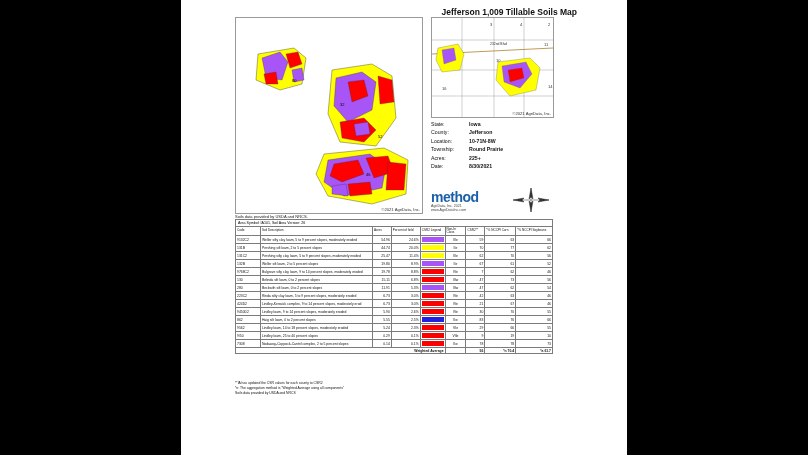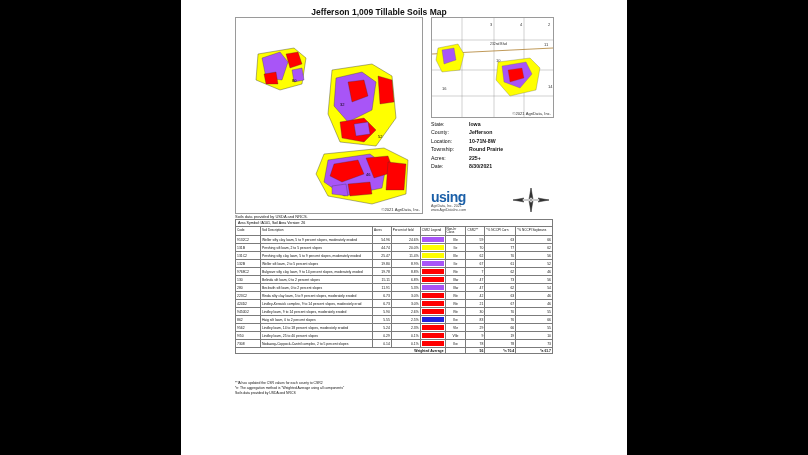--- a/index.html
+++ b/index.html
@@ -1,18 +1,18 @@
 <!DOCTYPE html>
 <html><head>
 <meta charset="utf-8">
 <style>
   html,body{margin:0;padding:0;background:#000;}
   body{width:808px;height:455px;overflow:hidden;font-family:"Liberation Sans",sans-serif;}
   #page{position:absolute;left:181px;top:0;width:446px;height:455px;background:#fff;}
-  .title{position:absolute;left:0;top:7px;width:396px;text-align:center;font-size:8.5px;font-weight:bold;color:#111;}
+  .title{position:absolute;left:0;top:7px;width:396px;text-align:right;font-size:8.5px;font-weight:bold;color:#111;}
   
   .mainmap{position:absolute;left:54px;top:17px;width:186px;height:195px;border:1px solid #9a9a9a;background:#fff;overflow:hidden;}
   .minimap{position:absolute;left:250px;top:17px;width:121px;height:99px;border:1px solid #9a9a9a;background:#fff;overflow:hidden;}
   .credit{position:absolute;font-size:4.2px;color:#333;}
   .soilnote{position:absolute;left:54px;top:214px;font-size:4px;color:#222;}
   
   .info{position:absolute;left:250px;top:120px;width:121px;font-size:5.2px;color:#111;}
   .info div{display:flex;line-height:8.4px;height:8.4px;}
   .info .k{width:38px;color:#111;}
   .info .v{font-weight:bold;}
@@ -132,21 +132,21 @@
         <span class="k">Acres:</span>
         <span class="v">225+</span>
       </div>
     <div>
         <span class="k">Date:</span>
         <span class="v">8/30/2021</span>
       </div>
   </div>
 
   <div class="surety">
-    <div class="sur-b">using</div>
+    <div class="sur-b">method</div>
     <div class="sur-s">AgriData, Inc. 2021</div>
     <div class="sur-s">www.AgriDataInc.com</div>
   </div>
   <div class="compass">
     <svg width="40" height="28" viewBox="0 0 40 28">
       <g stroke="#333" stroke-width="0.5" fill="#333">
         <polygon points="20,2 22,13 20,11 18,13"></polygon>
         <polygon points="20,26 22,15 20,17 18,15"></polygon>
         <polygon points="2,14 13,12 11,14 13,16"></polygon>
         <polygon points="38,14 27,12 29,14 27,16"></polygon>

